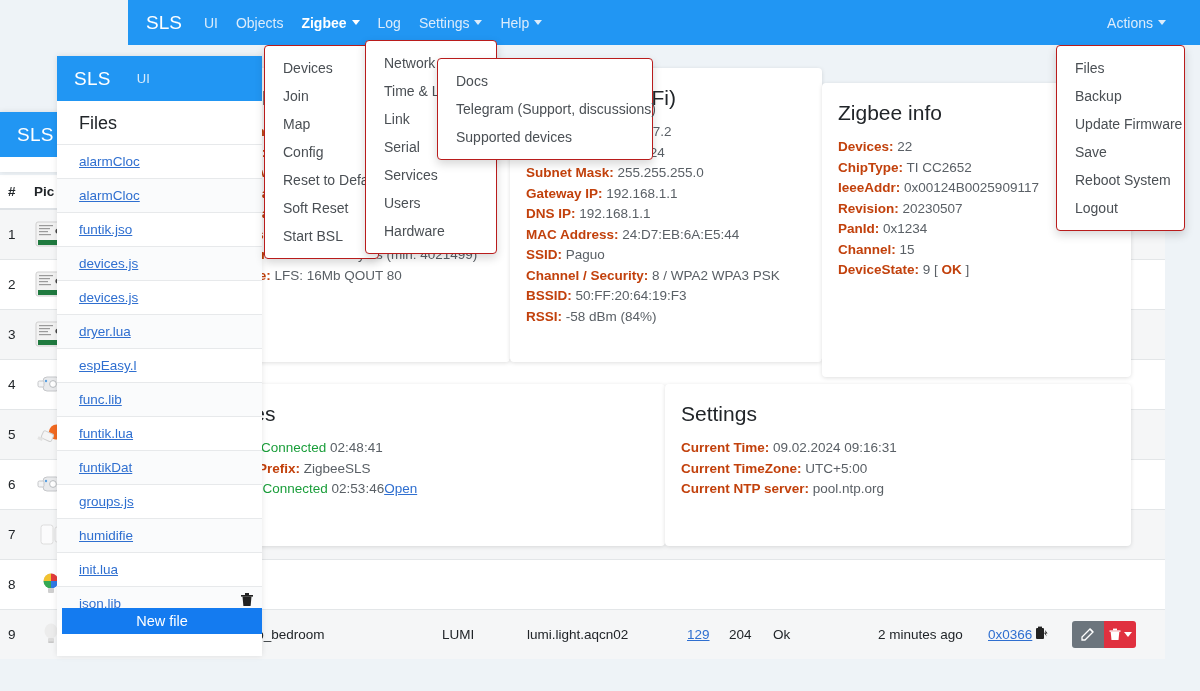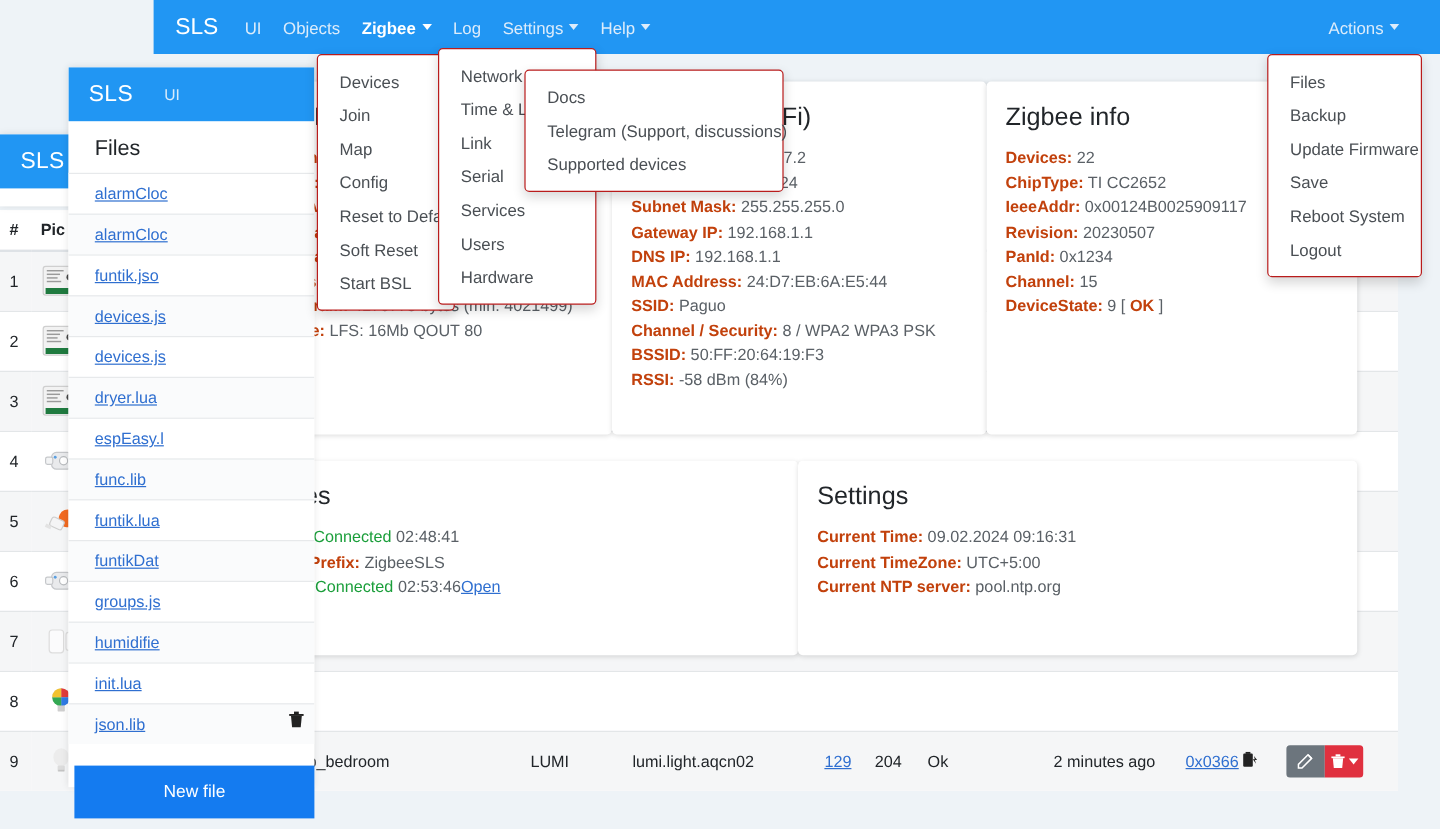--- a/index.html
+++ b/index.html
@@ -55,21 +55,21 @@
 
   .files-title { font-size: 18px; padding: 12px 22px 10px 22px; color:#212529; }
   .file-row {
     border-top: 1px solid #e7e9eb; padding: 9px 22px; font-size: 13.5px;
     background:#fff; white-space: nowrap; overflow:hidden;
   }
   .file-row:nth-child(even) { background: #fafbfc; }
   .file-row a { color:#2f6fd0; text-decoration: underline; }
 
   .newfile-bar {
-    position:absolute; left: 62px; top: 638px; width: 200px; height: 44px;
+    position:absolute; left: 62px; top: 608px; width: 200px; height: 26px;
     background: #147bf0; color:#fff; font-size:14.5px;
     display:flex; align-items:center; justify-content:center; z-index: 25;
   }
   .trash-mini {
     position:absolute; left: 240px; top: 592px; z-index: 24; font-size: 14px; color:#222;
   }
 
   
   #dash { position:absolute; left: 0; top: 0; width:1200px; height:691px; z-index: 10; pointer-events:none;}
   .card {
@@ -81,21 +81,21 @@
     padding: 18px 16px 12px 16px;
   }
   .kv { font-size: 13.5px; line-height: 20.5px; color:#3a3f44; padding: 0 16px; }
   .kv b { color:#c2410c; }
   .val { color:#5a6066; }
   .green { color:#1a9e3a; }
   .lnk { color:#2f6fd0; text-decoration: underline; }
 
   #card-sls   { left: 200px; top: 68px;  width: 310px; height: 294px; }
   #card-net   { left: 510px; top: 68px;  width: 312px; height: 294px; }
-  #card-zig   { left: 822px; top: 68px;  width: 309px; height: 294px; }
+  #card-zig   { left: 822px; top: 83px;  width: 309px; height: 294px; }
   #card-states{ left: 200px; top: 384px; width: 465px; height: 162px; }
   #card-set   { left: 665px; top: 384px; width: 466px; height: 162px; }
 
   
   #navbar {
     position:absolute; left:128px; top:0; width:1072px; height:45px;
     background:#2196f3; color:#fff; z-index: 40;
     display:flex; align-items:center; padding: 0 16px 0 18px;
   }
   #navbar .brand { font-size:19px; margin-right:22px; }

